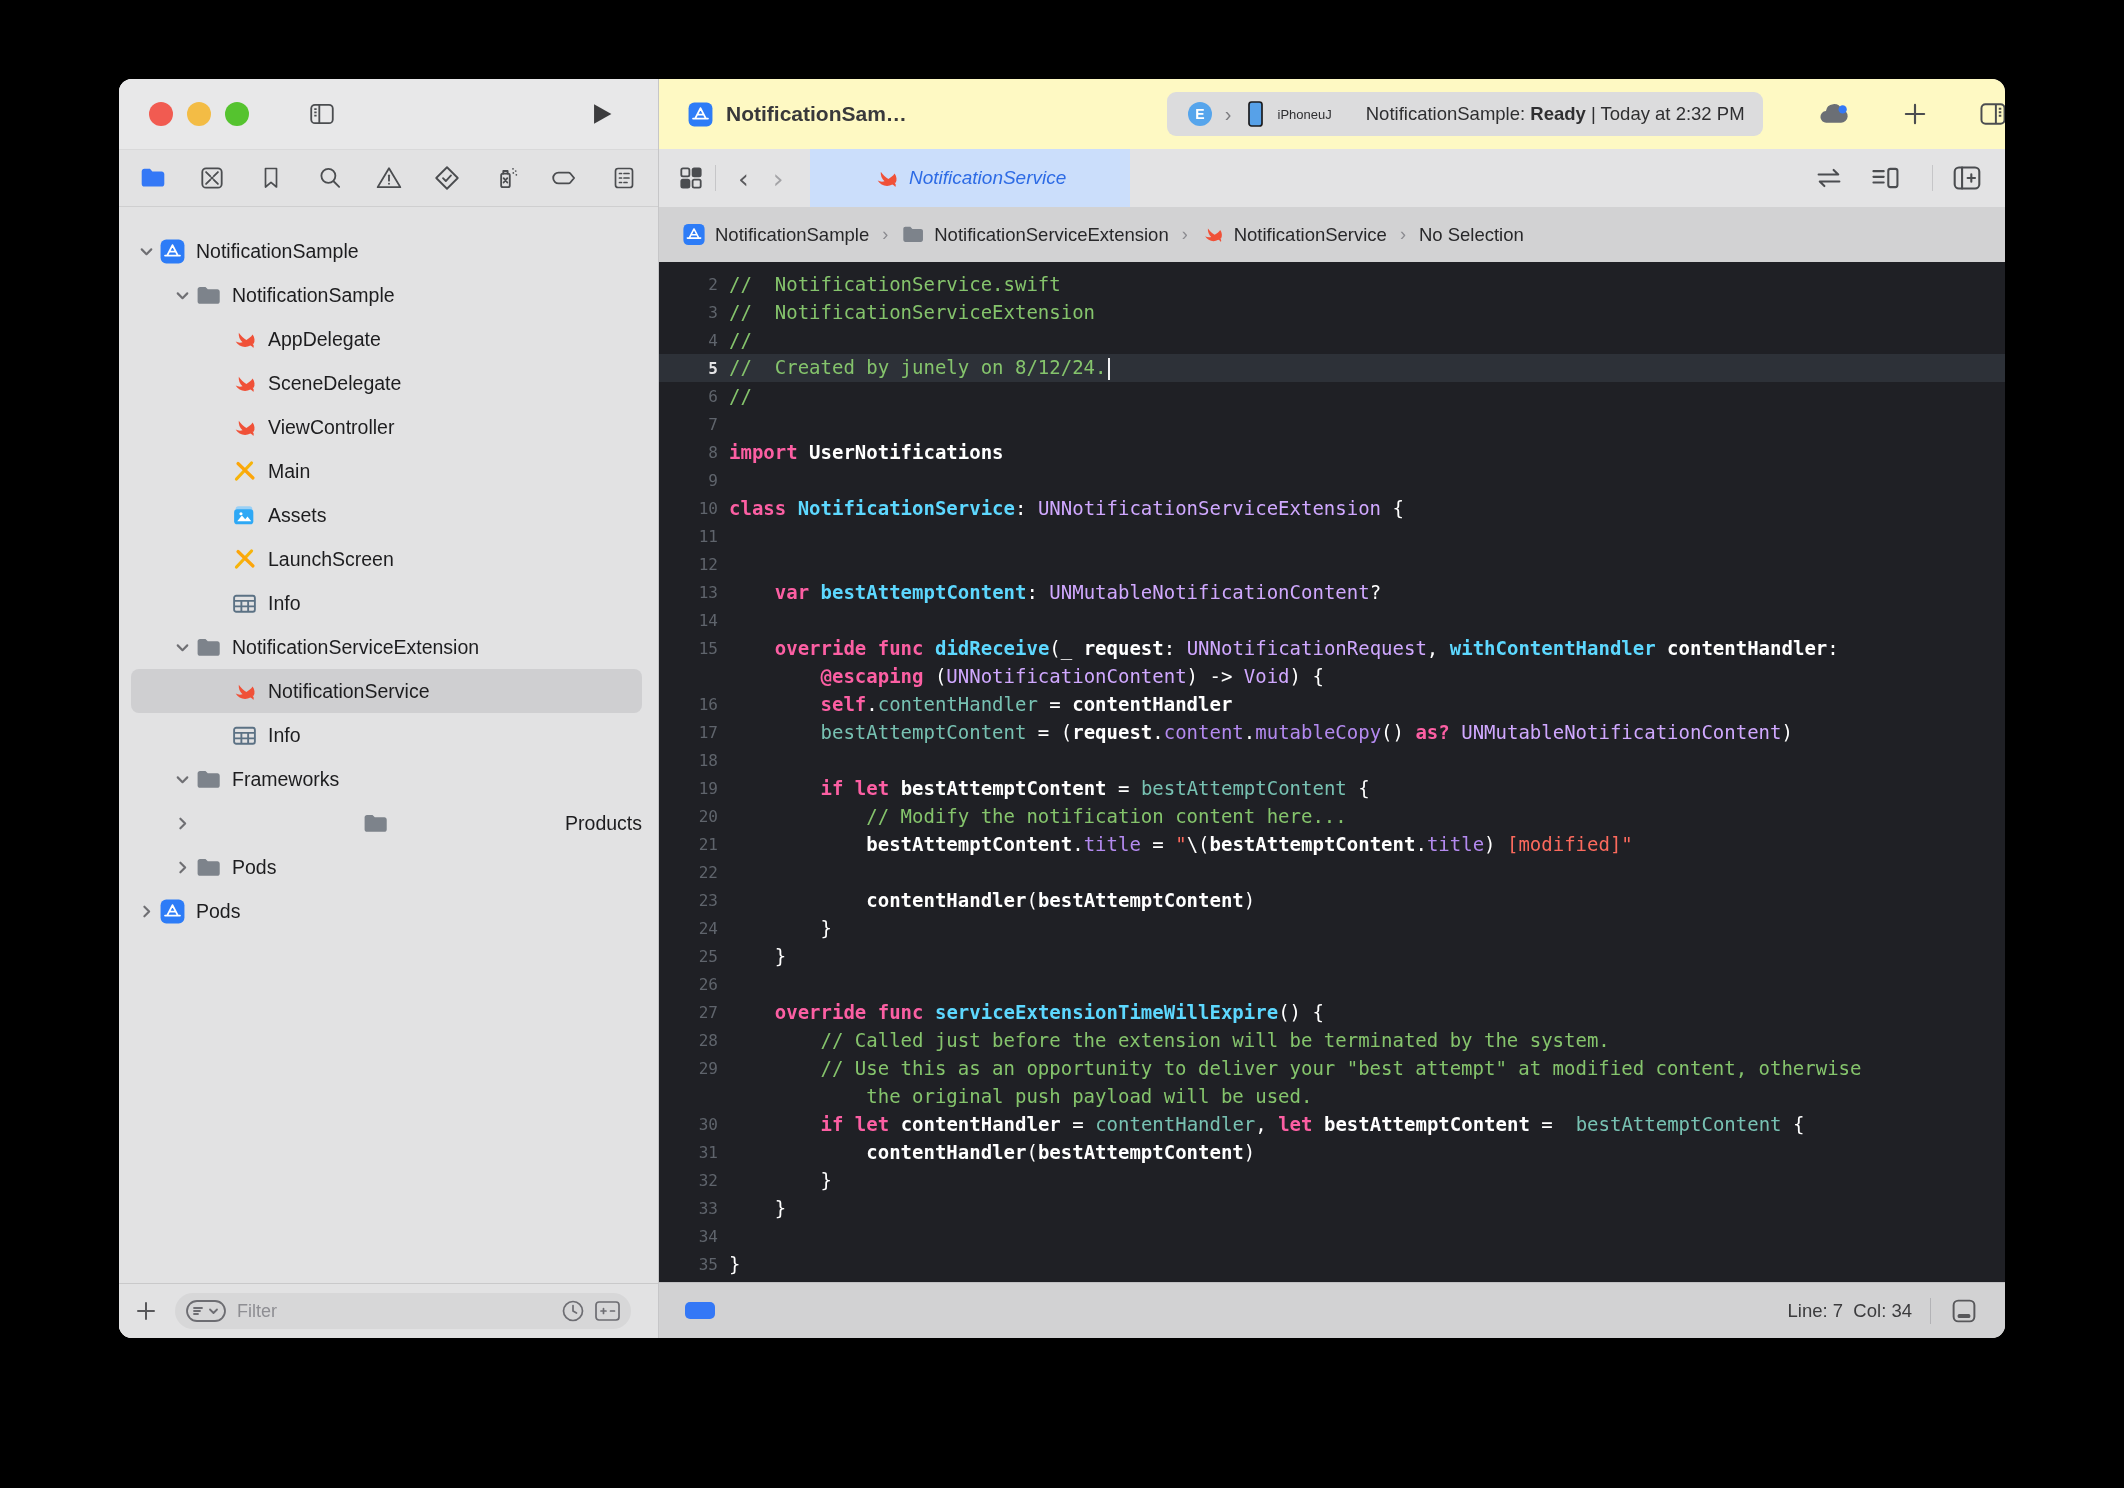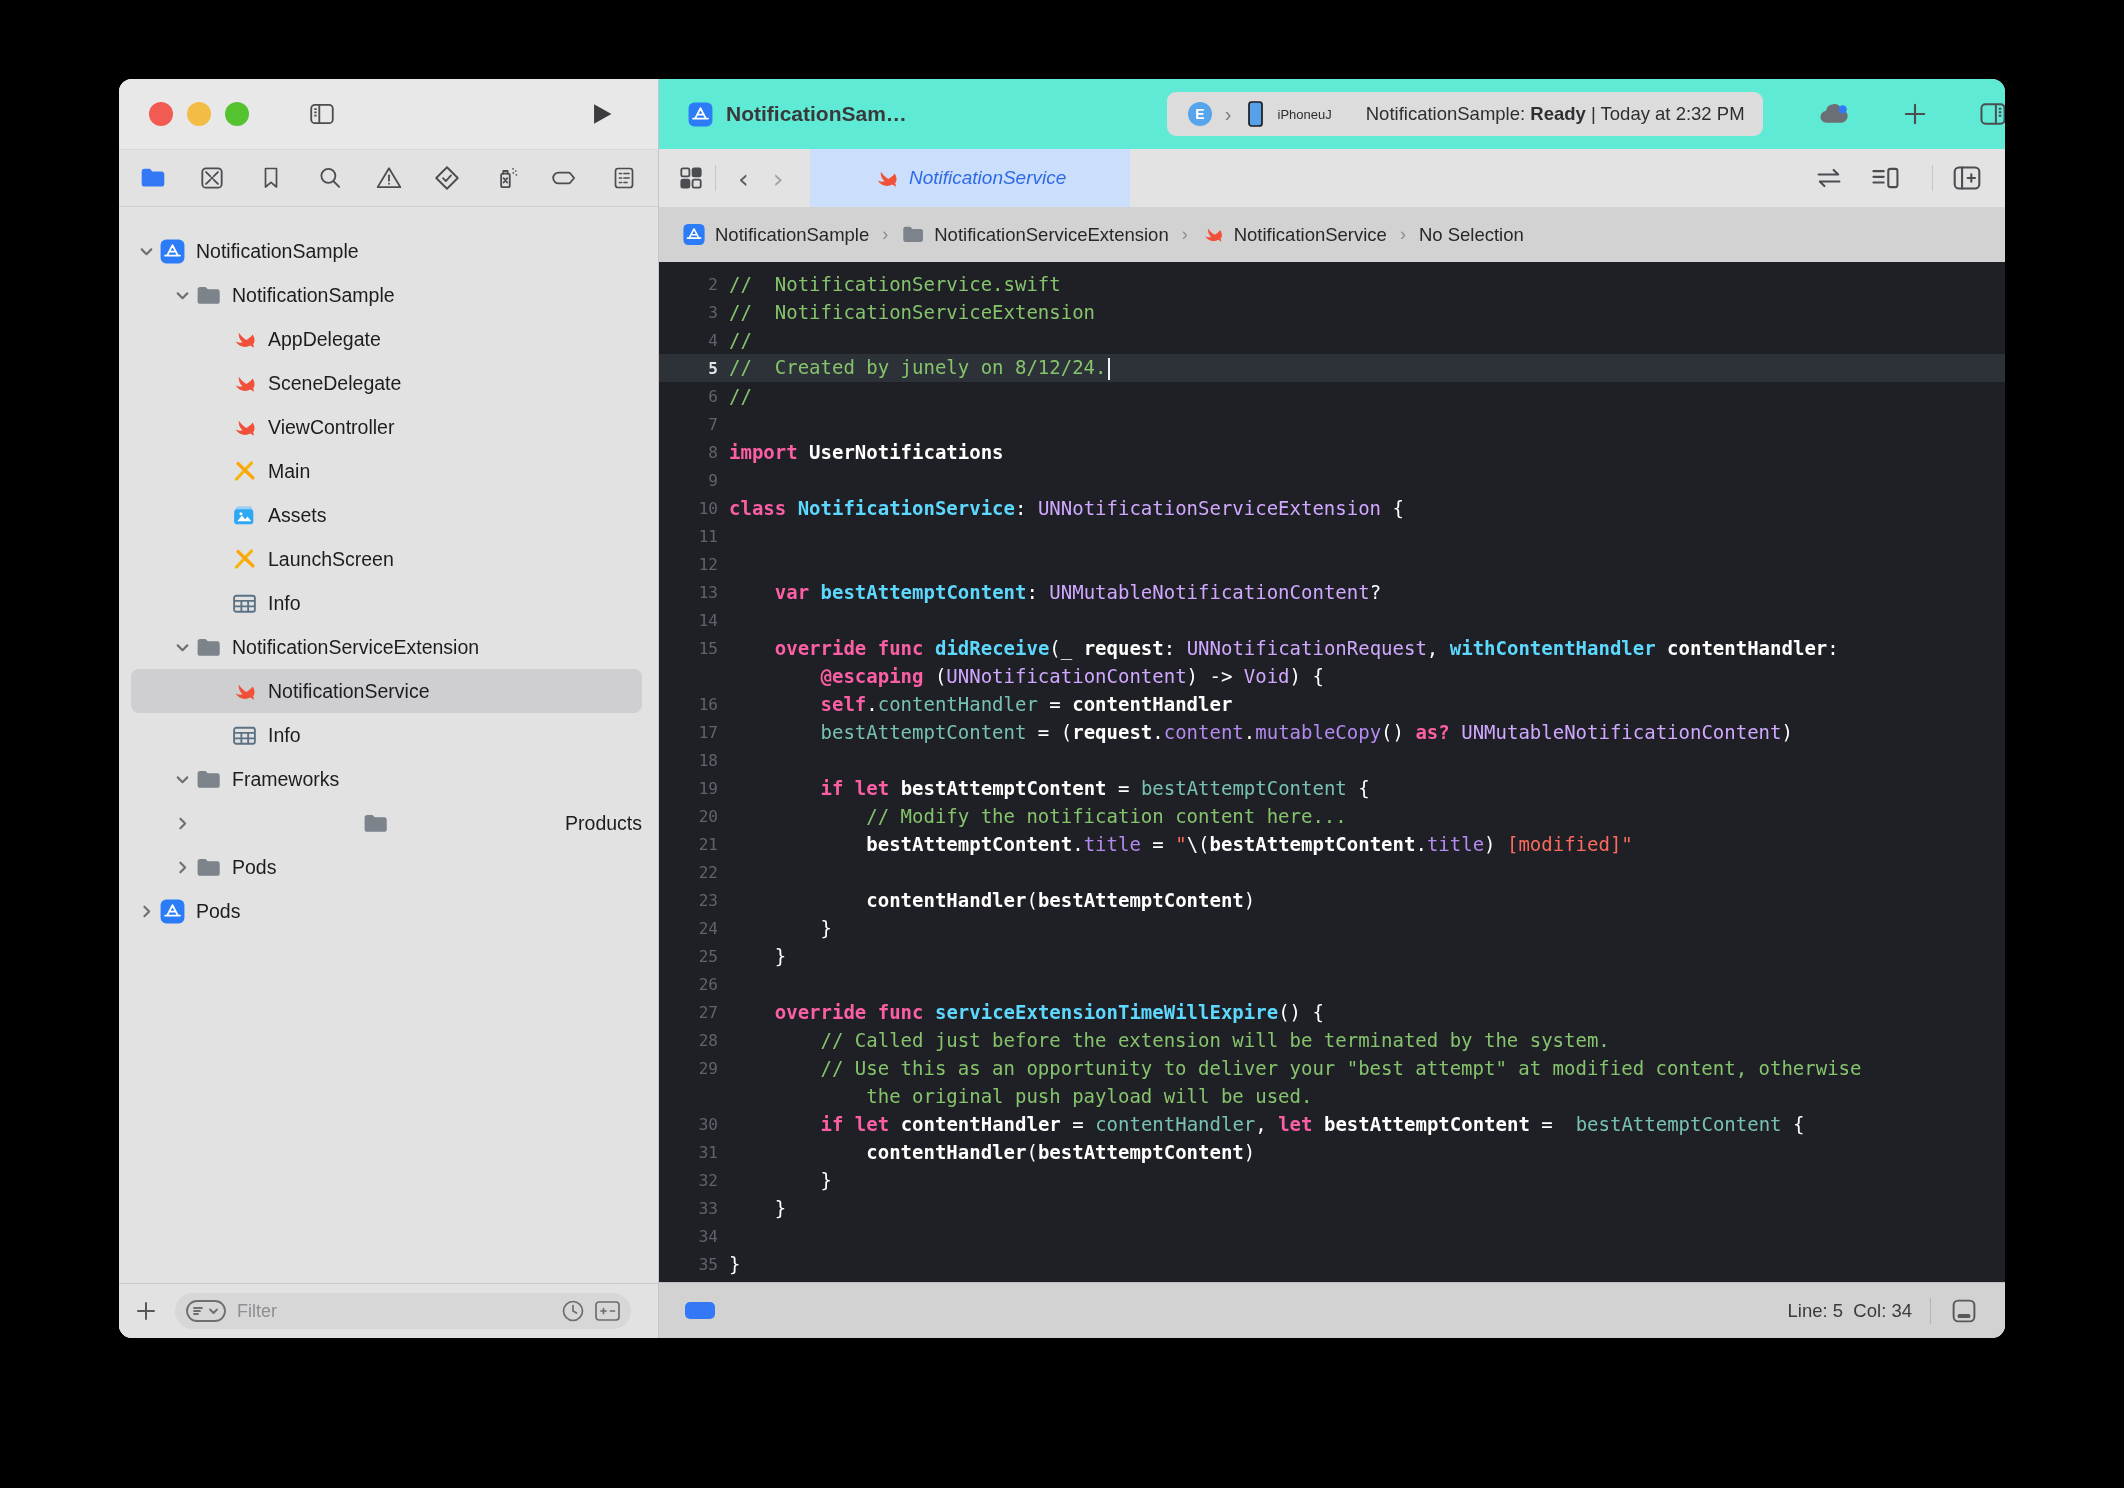--- a/index.html
+++ b/index.html
@@ -30,21 +30,21 @@
   .sb-footer{position:absolute;left:0;bottom:0;width:100%;height:54px;background:#e2e2e3;
     border-top:1px solid #c9c9ca;display:flex;align-items:center;}
   .plusbtn{margin-left:14px;}
   .filter-field{margin-left:16px;width:456px;height:36px;background:#d7d7d8;border-radius:18px;
     display:flex;align-items:center;padding:0 10px;box-sizing:border-box;}
   .filter-field input{border:none;background:none;outline:none;flex:1;font-size:18px;color:#0369a1;
     font-family:"Liberation Sans",sans-serif;margin-left:8px;}
   .filter-field input::placeholder{color:#8e8e93;}
   
   .editor{position:absolute;left:539px;top:0;bottom:0;right:0;border-left:1px solid #c6c6c8;box-sizing:border-box;}
-  .ed-header{position:absolute;left:0;top:0;width:100%;height:70px;background:#5eead4;
+  .ed-header{position:absolute;left:0;top:0;width:100%;height:70px;background:#fef9c3;
     border-bottom:1px solid #d9d9da;display:flex;align-items:center;}
   .win-title{font-size:21px;font-weight:bold;color:#39393b;margin-left:12px;white-space:nowrap;}
   .app-badge{margin-left:28px;}
   .scheme-pill{margin-left:260px;height:44px;background:#dcdcdd;border-radius:9px;display:flex;
     align-items:center;padding:0 18px;}
   .scheme-chev{color:#7a7a7e;font-size:20px;margin:0 10px;}
   .device-name{font-size:13px;color:#2f2f31;margin-left:10px;}
   .status-text{font-size:18.5px;color:#2f2f31;margin-left:34px;white-space:pre;}
   .status-text b{font-weight:bold;}
   .cloud-btn{margin-left:52px;}
@@ -692,21 +692,21 @@
             </div>
             <div class="code-row">
               <span class="gutter">35</span>
               <span class="code-text"><span class="tok-pl">}</span></span>
             </div>
           </div>
       </div>
 
       <div class="ed-footer">
         <span class="bp-pill"></span>
-        <span class="linecol">Line: 5  Col: 34</span>
+        <span class="linecol">Line: 7  Col: 34</span>
         <span class="ef-sep"></span>
         <button class="hbtn ef-icon">
           <span>
             <svg width="30" height="30" viewBox="0 0 26 26" fill="none" stroke="#58585b" stroke-width="1.7">
               <rect x="4" y="4" width="18" height="18" rx="4"></rect>
               <rect x="7.5" y="15.5" width="11" height="3.6" rx="1.4" fill="#58585b" stroke="none"></rect>
               </svg>
           </span>
         </button>
       </div>

